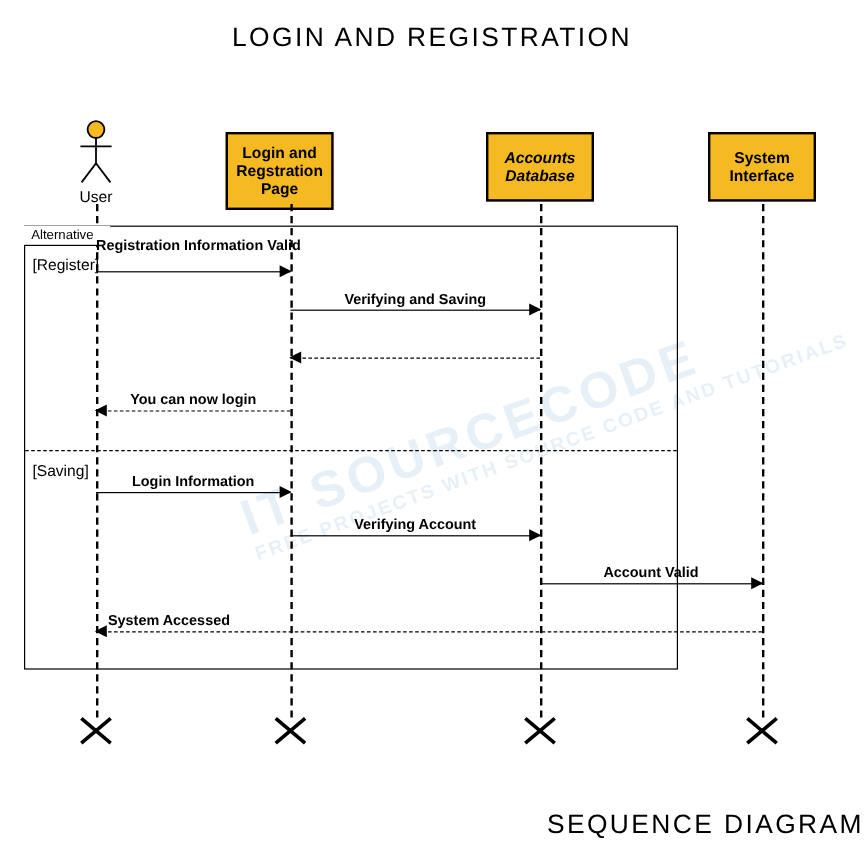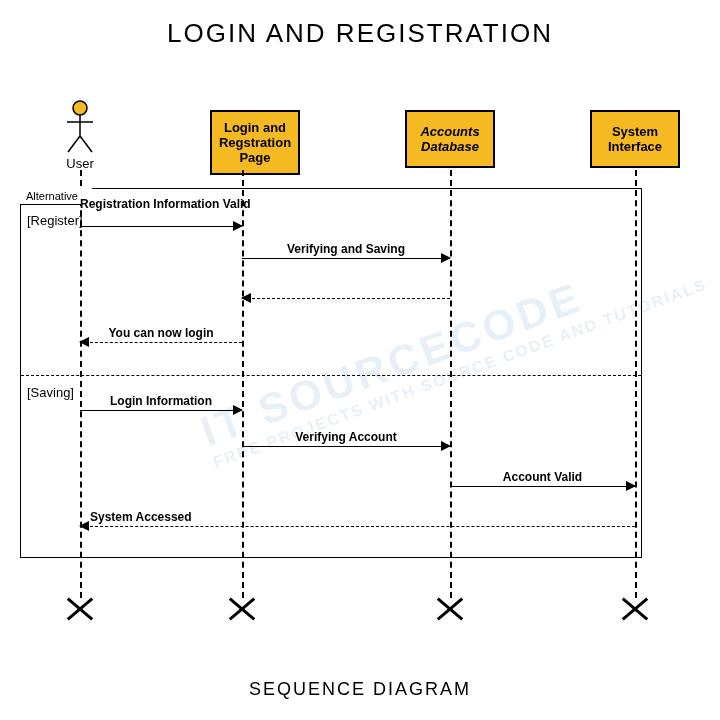--- a/index.html
+++ b/index.html
@@ -6,28 +6,28 @@
     margin: 0;
     font-family: Arial, Helvetica, sans-serif;
     background: #fff;
     width: 720px;
     height: 720px;
     position: relative;
     overflow: hidden;
   }
   .title {
     text-align: center;
-    font-size: 26px;
+    font-size: 22px;
     letter-spacing: 2px;
     margin-top: 18px;
     font-weight: 400;
   }
   .footer-title {
-    text-align: center;
-    font-size: 18px;
+    text-align: right;
+    font-size: 22px;
     letter-spacing: 2px;
     position: absolute;
     bottom: 20px;
     width: 100%;
     font-weight: 400;
   }
   .canvas {
     position: absolute;
     top: 90px;
     left: 20px;
@@ -189,35 +189,35 @@
     <svg width="30" height="54" viewBox="0 0 30 54">
       <circle cx="15" cy="8" r="7" fill="#f5b921" stroke="#000" stroke-width="1.5"></circle>
       <line x1="15" y1="15" x2="15" y2="36" stroke="#000" stroke-width="1.5"></line>
       <line x1="2" y1="22" x2="28" y2="22" stroke="#000" stroke-width="1.5"></line>
       <line x1="15" y1="36" x2="3" y2="52" stroke="#000" stroke-width="1.5"></line>
       <line x1="15" y1="36" x2="27" y2="52" stroke="#000" stroke-width="1.5"></line>
     </svg>
     <div class="label">User</div>
   </div>
 
-  <div class="lifeline-box" style="left:190px;">Login and Regstration Page</div>
+  <div class="lifeline-box" style="left:168px;">Login and Regstration Page</div>
   <div class="lifeline-box" style="left:385px;font-style:italic;">Accounts Database</div>
   <div class="lifeline-box" style="left:570px;">System Interface</div>
 
   <div class="lifeline" style="left:60px;"></div>
   <div class="lifeline" style="left:222px;"></div>
   <div class="lifeline" style="left:430px;"></div>
   <div class="lifeline" style="left:615px;"></div>
 
   <div class="destroy" style="left:60px;"></div>
   <div class="destroy" style="left:222px;"></div>
   <div class="destroy" style="left:430px;"></div>
   <div class="destroy" style="left:615px;"></div>
 
-  <div class="frame" style="left:0px; top:98px; width:622px; height:370px;">
+  <div class="frame" style="left:0px; top:98px; width:545px; height:370px;">
     <div class="frame-tab">Alternative</div>
     <div class="guard" style="top:24px;">[Register]</div>
     <div class="frame-divider" style="top:186px;"></div>
     <div class="guard" style="top:196px;">[Saving]</div>
   </div>
 
   <div class="msg solid right" style="left:60px; width:162px; top:136px;">
     <div class="label" style="top:-28px; line-height:1.1;">Registration Information Valid</div>
     <div class="line"></div>
       <div class="arrow"></div>

